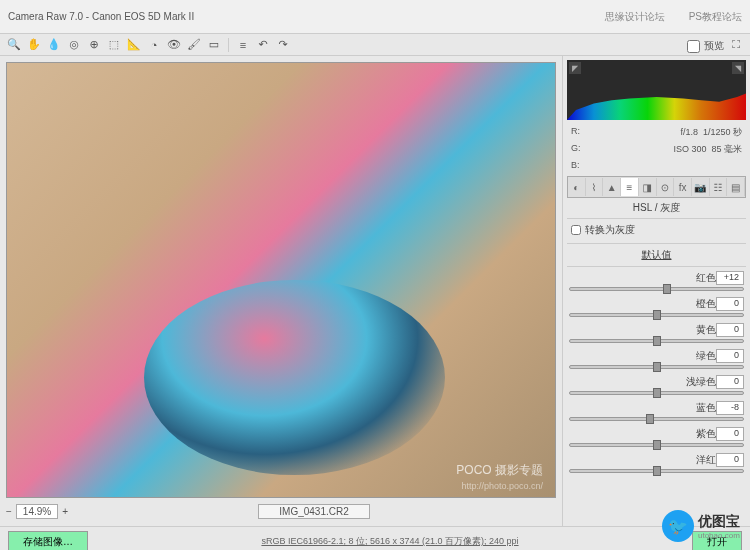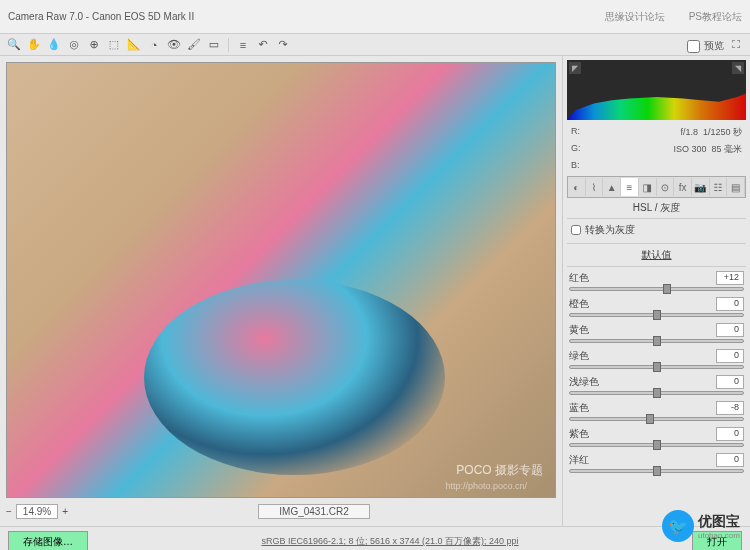--- a/index.html
+++ b/index.html
@@ -12,21 +12,21 @@
 .tool-icon { width: 16px; height: 16px; display: flex; align-items: center; justify-content: center; font-size: 11px; color: #555; cursor: pointer; }
 .tool-icon.sep { width: 1px; height: 14px; background: #ccc; margin: 0 2px; }
 .toolbar-right { margin-left: auto; display: flex; align-items: flex-end; gap: 4px; font-size: 10px; color: #555; }
 
 .main-area { display: flex; height: 470px; }
 
 .preview-panel { flex: 1; background: #e8e8e8; padding: 6px; display: flex; flex-direction: column; }
 .preview-img { flex: 1; background: linear-gradient(135deg, #d4b896 0%, #c9a882 30%, #e67a9e 45%, #4db8d8 55%, #c9a882 70%, #a89070 100%); border: 1px solid #999; margin-bottom: 4px; position: relative; overflow: hidden; }
 .preview-img::before { content: ""; position: absolute; left: 25%; top: 50%; width: 55%; height: 45%; background: radial-gradient(ellipse at 40% 30%, #e67a9e 0%, #4db8d8 40%, #2a6080 60%, transparent 80%); border-radius: 50%; }
 .preview-img::after { content: "POCO 摄影专题"; position: absolute; right: 12px; bottom: 18px; font-size: 12px; color: rgba(255,255,255,0.7); }
-.preview-overlay { position: absolute; right: 28px; bottom: 6px; font-size: 9px; color: rgba(255,255,255,0.5); }
+.preview-overlay { position: absolute; right: 12px; bottom: 6px; font-size: 9px; color: rgba(255,255,255,0.5); }
 
 .zoom-bar { height: 18px; display: flex; align-items: center; gap: 4px; font-size: 10px; color: #555; }
 .zoom-val { border: 1px solid #aaa; background: #fff; padding: 1px 6px; font-size: 10px; }
 .filename { margin: 0 auto; border: 1px solid #aaa; background: #f5f5f5; padding: 1px 20px; font-size: 10px; }
 
 .side-panel { width: 188px; background: #e8e8e8; border-left: 1px solid #ccc; display: flex; flex-direction: column; }
 
 .histogram { height: 60px; margin: 4px; background: #2a2a2a; position: relative; overflow: hidden; }
 .histogram .hist-red { position: absolute; bottom: 0; left: 0; width: 100%; height: 55%; background: linear-gradient(90deg, #00f 0%, #0af 15%, #0f8 30%, #0f0 45%, #ff0 60%, #f80 75%, #f00 100%); clip-path: polygon(0 100%, 5% 70%, 15% 50%, 25% 40%, 35% 35%, 50% 30%, 65% 35%, 75% 40%, 85% 45%, 95% 30%, 100% 20%, 100% 100%); opacity: 0.8; }
 .hist-corner { position: absolute; width: 12px; height: 12px; background: #444; font-size: 8px; color: #aaa; display: flex; align-items: center; justify-content: center; }
@@ -44,21 +44,21 @@
 .checkbox-row input { width: 10px; height: 10px; }
 
 .sub-tabs { display: flex; padding: 0 6px; gap: 6px; font-size: 10px; }
 .sub-tab { color: #888; cursor: pointer; padding: 2px 0; }
 .sub-tab.active { color: #000; border-bottom: 1px solid #000; }
 
 .defaults-row { text-align: center; font-size: 10px; padding: 4px; color: #444; margin: 2px 4px; border-top: 1px solid #ccc; border-bottom: 1px solid #ccc; text-decoration: underline; }
 
 .sliders { padding: 2px 6px; overflow-y: auto; flex: 1; }
 .slider-row { margin-bottom: 6px; }
-.slider-header { display: flex; justify-content: space-between; font-size: 10px; color: #444; margin-bottom: 2px; }
+.slider-header { display: flex; justify-content: flex-end; font-size: 10px; color: #444; margin-bottom: 2px; }
 .slider-val { border: 1px solid #aaa; background: #fff; padding: 0 4px; min-width: 28px; text-align: right; font-size: 9px; }
 .slider-track { height: 4px; background: #ccc; border: 1px solid #999; position: relative; border-radius: 2px; }
 .slider-thumb { position: absolute; width: 8px; height: 10px; background: #999; top: -4px; transform: translateX(-50%); border: 1px solid #666; }
 
 .bottom-bar { height: 30px; background: #e8e8e8; border-top: 1px solid #ccc; display: flex; align-items: center; padding: 0 8px; gap: 8px; font-size: 10px; }
 .btn { border: 1px solid #999; background: #86efac; padding: 3px 14px; font-size: 10px; cursor: pointer; }
 .bottom-info { flex: 1; text-align: center; font-size: 9px; color: #666; text-decoration: underline; cursor: pointer; }
 
 .watermark { position: absolute; right: 10px; bottom: 8px; display: flex; align-items: center; gap: 4px; }
 .watermark-icon { width: 32px; height: 32px; background: #1da1f2; border-radius: 50%; display: flex; align-items: center; justify-content: center; color: #fff; font-size: 16px; }

